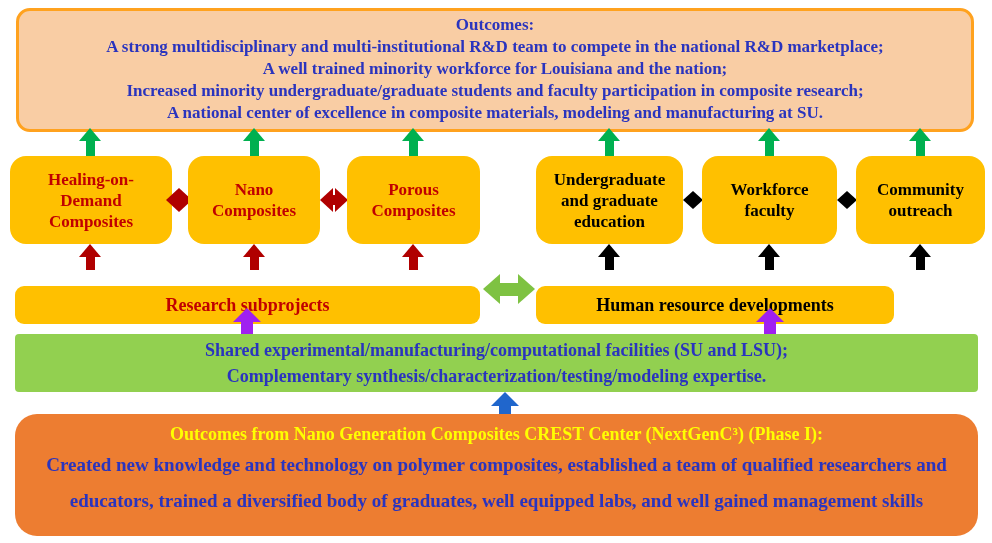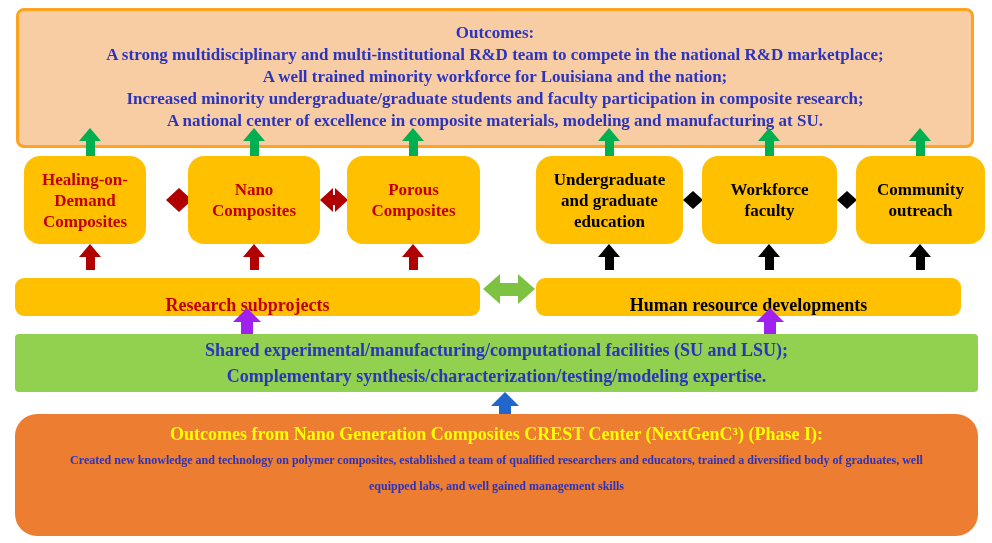--- a/index.html
+++ b/index.html
@@ -15,61 +15,61 @@
     --bluearrow:#2066CC;
     --orange:#ED7D31;
     --yellow:#FFFF00;
   }
   html,body{margin:0;padding:0;background:#fff;}
   body{font-family:"Liberation Serif", serif;font-weight:bold;}
   .canvas{position:relative;width:992px;height:543px;background:#fff;overflow:hidden;}
 
   
   .top-box{
-    position:absolute;left:16px;top:8px;width:958px;height:140px;
+    position:absolute;left:16px;top:8px;width:958px;height:124px;
     background:var(--peach);border:3px solid var(--peach-border);
-    border-radius:8px;box-sizing:border-box;
+    border-radius:14px;box-sizing:border-box;
     color:var(--blue);text-align:center;font-size:17px;line-height:22px;
-    padding-top:11px;
+    padding-top:3px;
   }
 
   
   .gold-box{
     position:absolute;top:156px;height:88px;background:var(--gold);
     border-radius:16px;box-sizing:border-box;
     display:flex;align-items:center;justify-content:center;
     text-align:center;font-size:17px;line-height:21px;padding:0 8px;
   }
   .red-text{color:var(--red-text);}
   .black-text{color:#000;}
 
   
   .bar{
-    position:absolute;top:278px;height:38px;background:var(--gold);
+    position:absolute;top:286px;height:38px;background:var(--gold);
     border-radius:9px;box-sizing:border-box;
-    display:flex;align-items:flex-end;justify-content:center;
+    display:flex;align-items:center;justify-content:center;
     font-size:18px;
   }
 
   
   .green-bar{
     position:absolute;left:15px;top:334px;width:963px;height:58px;
     background:var(--ltgreen);border-radius:4px;box-sizing:border-box;
     color:var(--blue);text-align:center;font-size:18px;line-height:26px;
     padding-top:3px;
   }
 
   
   .bottom-box{
     position:absolute;left:15px;top:414px;width:963px;height:122px;
     background:var(--orange);border-radius:22px;box-sizing:border-box;
     text-align:center;padding:7px 30px 0 30px;
   }
   .bottom-title{color:var(--yellow);font-size:18px;line-height:26px;}
-  .bottom-body{color:var(--blue);font-size:12px;line-height:26px;}
+  .bottom-body{color:var(--blue);font-size:19px;line-height:36px;}
 
   
   .vArrow{position:absolute;display:flex;flex-direction:column;align-items:center;width:22px;}
   .vArrow .head{width:0;height:0;border-left:11px solid transparent;border-right:11px solid transparent;border-bottom:13px solid var(--c);}
   .vArrow .shaft{width:9px;flex:1;background:var(--c);}
   .vArrow.fat{width:28px;}
   .vArrow.fat .head{border-left-width:14px;border-right-width:14px;border-bottom-width:14px;}
   .vArrow.fat .shaft{width:12px;}
 
   
@@ -122,21 +122,21 @@
     </div>
   <div class="vArrow c-green" style="left:758px;top:128px;height:28px">
       <div class="head"></div>
       <div class="shaft"></div>
     </div>
   <div class="vArrow c-green" style="left:909px;top:128px;height:28px">
       <div class="head"></div>
       <div class="shaft"></div>
     </div>
 
-  <div class="gold-box red-text" style="left:24px;width:122px">
+  <div class="gold-box red-text" style="left:10px;width:162px">
     <span>Healing-on-Demand Composites</span>
   </div>
   <div class="hArrow c-red" style="left:166px;top:188px;width:26px;height:24px">
       <div class="headL"></div>
       <div class="shaft"></div>
       <div class="headR"></div>
     </div>
   <div class="gold-box red-text" style="left:188px;width:132px">
     <span>Nano Composites</span>
   </div>
@@ -196,21 +196,21 @@
     </div>
 
   <div class="bar red-text" style="left:15px;width:465px">
     <span>Research subprojects</span>
   </div>
   <div class="hArrow c-ltgreen thick" style="left:483px;top:272px;width:52px;height:34px">
       <div class="headL"></div>
       <div class="shaft"></div>
       <div class="headR"></div>
     </div>
-  <div class="bar black-text" style="left:536px;width:425px">
+  <div class="bar black-text" style="left:536px;width:358px">
     <span>Human resource developments</span>
   </div>
 
   <div class="vArrow c-purple fat" style="left:233px;top:308px;height:26px">
       <div class="head"></div>
       <div class="shaft"></div>
     </div>
   <div class="vArrow c-purple fat" style="left:756px;top:308px;height:26px">
       <div class="head"></div>
       <div class="shaft"></div>

